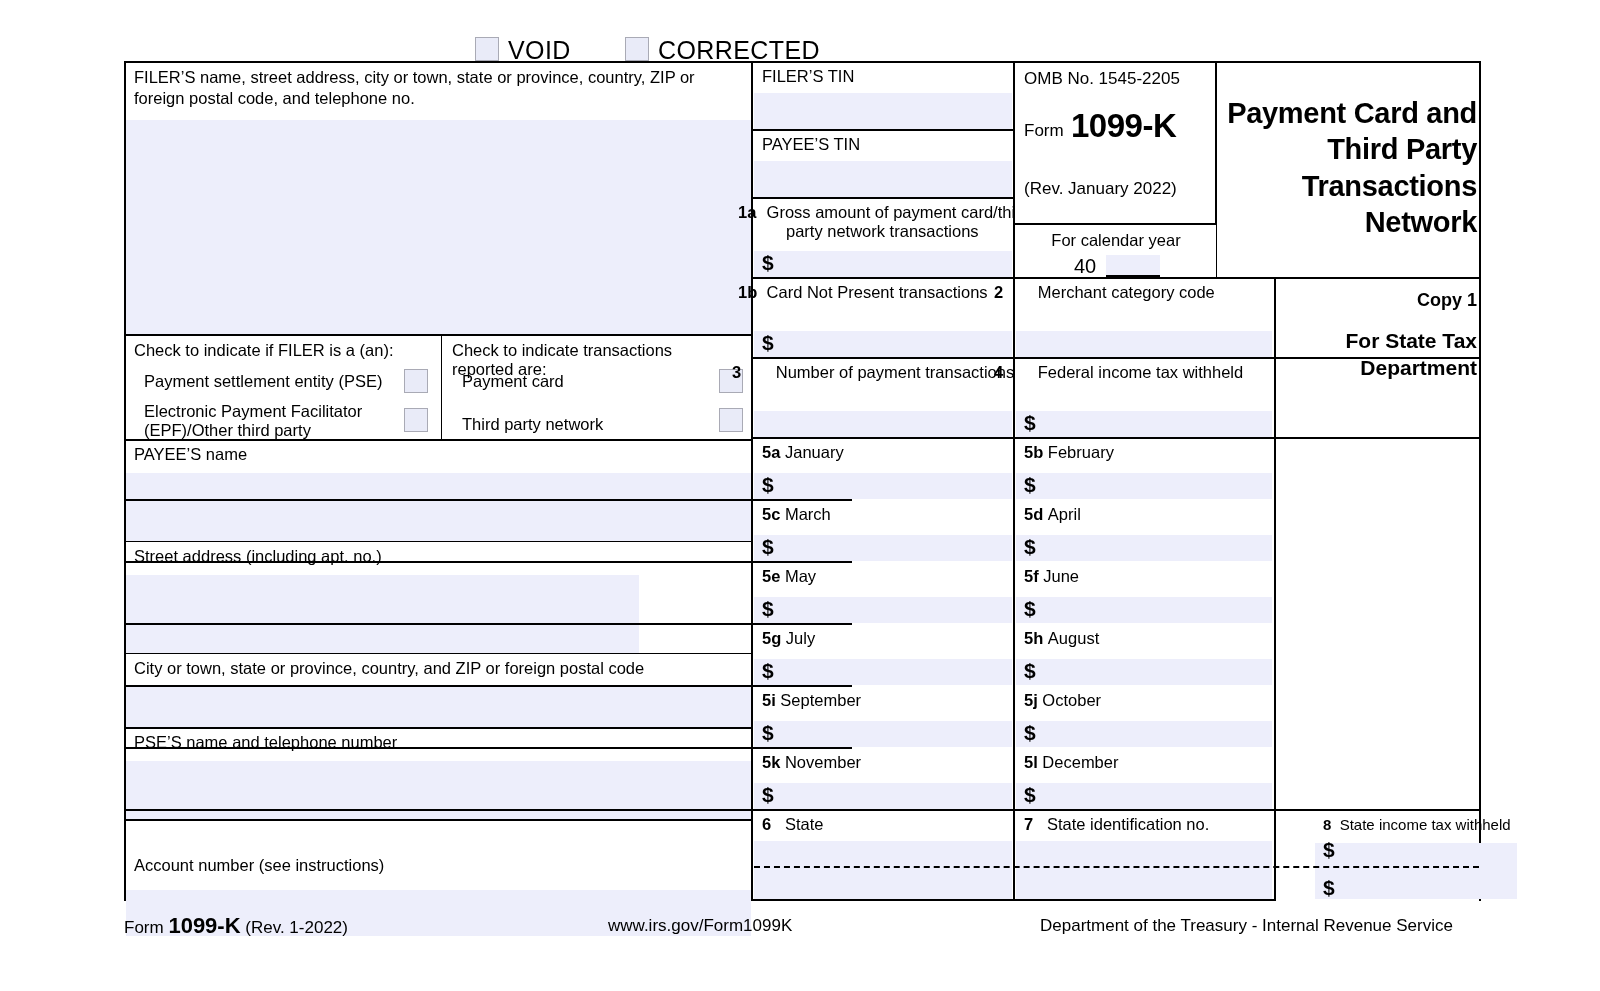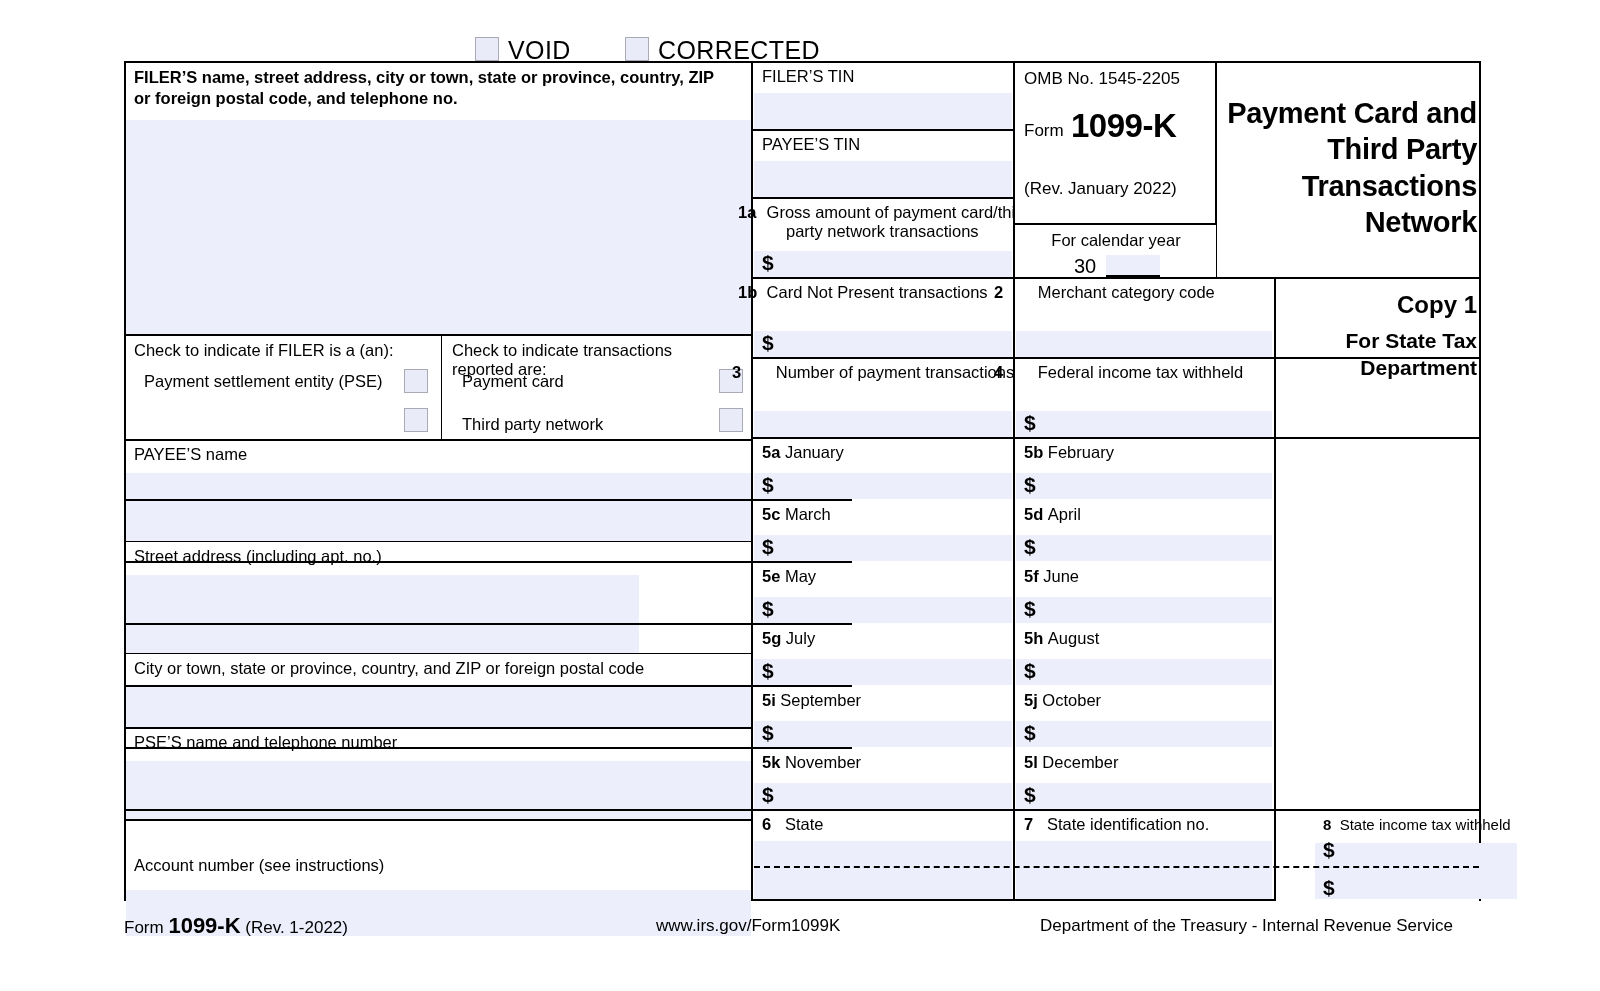--- a/index.html
+++ b/index.html
@@ -129,29 +129,30 @@
 
   <div class="vline" style="left:627px; top:0; height:840px;"></div>
 
   <div class="vline" style="left:889px; top:216px; height:624px;"></div>
 
   <div class="vline" style="left:889px; top:0; height:218px;"></div>
 
   <div class="vline" style="left:1150px; top:216px; height:624px;"></div>
 
   <div class="cell" style="left:2px; top:2px; width:625px; height:272px;">
-    <div class="cap wrap" style="width:600px; line-height:1.3;font-weight:bold;">FILER’S name, street address, city or town, state or province, country, ZIP or foreign postal code, and telephone no.</div>
+    <div class="cap wrap" style="width:600px; line-height:1.3;">FILER’S name, street address, city or town, state or province, country, ZIP or foreign postal code, and telephone no.</div>
     <div class="fillarea" style="height:215px;"></div>
   </div>
 
   <div class="hline" style="left:0; top:273px; width:628px;"></div>
 
   <div class="cell white" style="left:2px; top:275px; width:315px; height:103px;">
     <div class="cap" style="top:5px;">Check to indicate if FILER is a (an):</div>
     <div class="cap" style="top:36px; left:18px;">Payment settlement entity (PSE)</div>
+    <div class="cap wrap" style="top:66px; left:18px; width:265px; line-height:1.16;">Electronic Payment Facilitator (EPF)/Other third party</div>
   </div>
   <div class="cbx" style="left:280px; top:308px;"></div>
   <div class="cbx" style="left:280px; top:347px;"></div>
 
   <div class="vline-thin" style="left:317px; top:275px; height:103px;"></div>
 
   <div class="cell white" style="left:320px; top:275px; width:305px; height:103px;">
     <div class="cap wrap" style="top:5px; width:240px; line-height:1.16;">Check to indicate transactions reported are:</div>
     <div class="cap" style="top:36px; left:18px;">Payment card</div>
     <div class="cap" style="top:79px; left:18px;">Third party network</div>
@@ -343,43 +344,43 @@
     <div class="cap" style="top:6px; font-size:17px;">OMB No. 1545-2205</div>
     <div style="position:absolute; left:8px; top:58px; font-size:17px;">Form</div>
     <div style="position:absolute; left:55px; top:44px; font-size:33px; font-weight:bold; letter-spacing:-0.5px;">1099-K</div>
     <div class="cap" style="top:116px; font-size:17px;">(Rev. January 2022)</div>
   </div>
   <div class="hline" style="left:889px; top:162px; width:204px;"></div>
   <div class="vline" style="left:1091px; top:0; height:218px;"></div>
 
   <div class="cell white" style="left:892px; top:164px; width:200px; height:52px;">
     <div class="cap" style="top:6px; left:0; width:200px; text-align:center;">For calendar year</div>
-    <div style="position:absolute; left:58px; top:30px; font-size:20px;">30</div>
+    <div style="position:absolute; left:58px; top:30px; font-size:20px;">40</div>
     <div style="position:absolute; left:90px; top:30px; width:54px; height:20px;
                 background:#edeefb; border-bottom:2.2px solid #000;"></div>
   </div>
 
   <div class="bigtitle" style="left:1095px; top:34px; width:258px;">
     <div>Payment Card and</div>
     <div>Third Party</div>
     <div>Transactions</div>
     <div>Network</div>
   </div>
 
-  <div class="copytitle" style="left:1155px; top:228px; width:198px; font-size:24px;">
+  <div class="copytitle" style="left:1155px; top:228px; width:198px; font-size:18px;">
     <div>Copy 1</div>
   </div>
   <div class="copytitle" style="left:1155px; top:266px; width:198px; font-size:21px;">
     <div>For State Tax</div>
     <div>Department</div>
   </div>
 
 </div>
 
 <div id="footer">
   <div class="ft" style="left:124px; top:8px;text-align:right;">
     <span>Form</span>
     <span class="formnum">1099-K</span>
     <span>(Rev. 1-2022)</span>
   </div>
-  <div class="ft" style="left:608px; top:11px;margin-left:48px;">www.irs.gov/Form1099K</div>
+  <div class="ft" style="left:608px; top:11px;">www.irs.gov/Form1099K</div>
   <div class="ft" style="left:1040px; top:11px;">Department of the Treasury - Internal Revenue Service</div>
 </div>
 
 </body></html>

